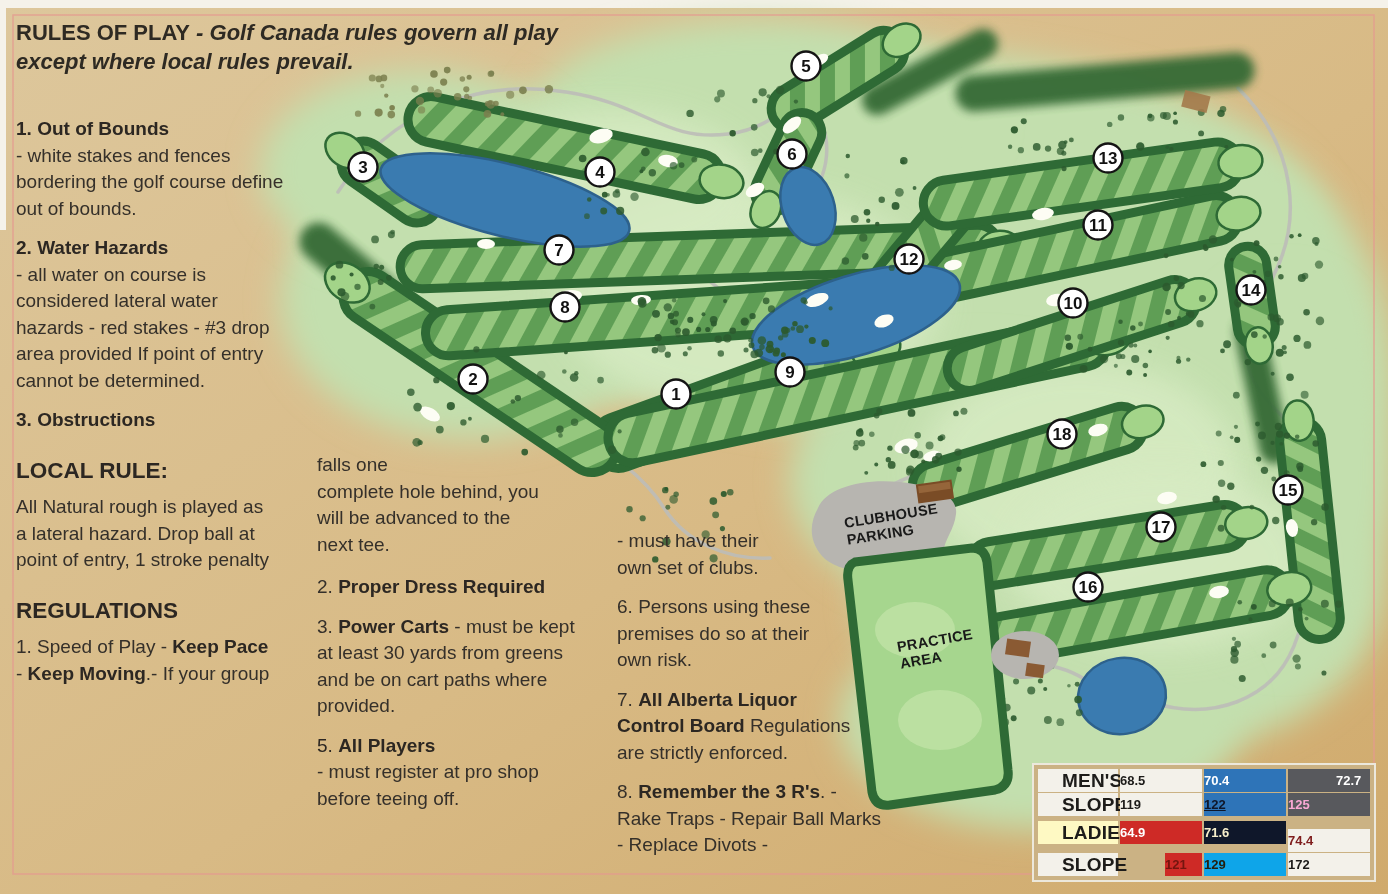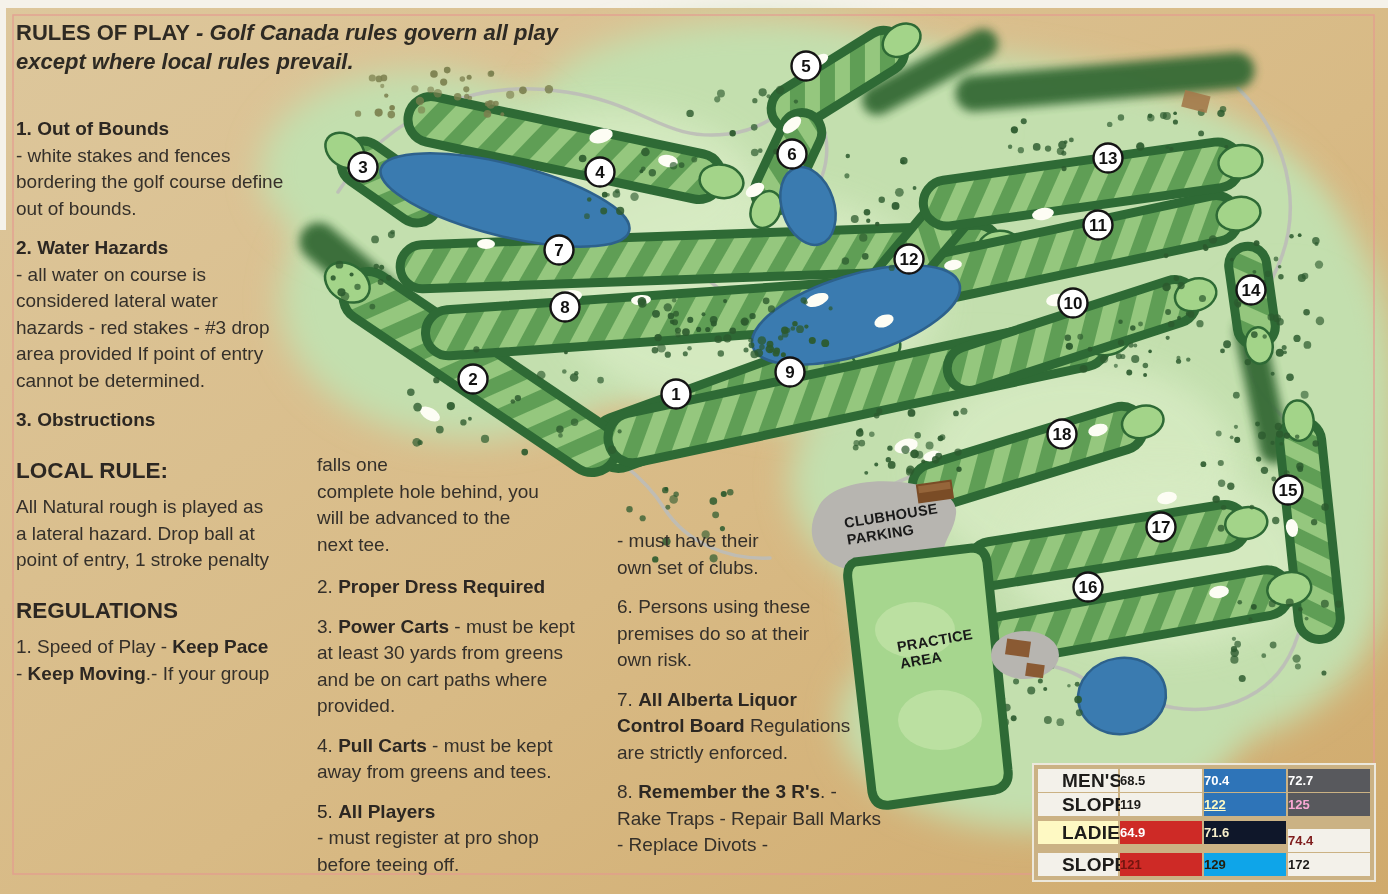--- a/index.html
+++ b/index.html
@@ -727,22 +727,20 @@
       <span class="blk">falls one
 complete hole behind, you
 will be advanced to the
 next tee.</span>
     </p>
   <p class="sec" style="margin-top:16px"><span class="body">2.</span> <b>Proper Dress Required</b></p>
   <p class="sec"><span class="body">3.</span> <b>Power Carts</b><span class="body"> - must be kept
 at least 30 yards from greens
 and be on cart paths where
 provided.</span></p>
-  <p class="sec"><span class="body">4.</span> <b>Pull Carts</b><span class="body"> - must be kept
-away from greens and tees.</span></p>
   <p class="sec">
       <span class="hline"><span style="font-weight:400">5.</span> <b>All Players</b></span>
       <span class="blk">- must register at pro shop
 before teeing off.</span>
     </p>
 </div>
 
 <div class="col" id="col3">
   <p class="sec">
       <span class="blk">- must have their
@@ -757,33 +755,33 @@
   <p class="sec"><span class="body">8.</span> <b class="body">Remember the 3 R's</b><span class="body">.  -
 Rake Traps - Repair Ball Marks
 - Replace Divots -</span></p>
 </div>
 
 <div id="ratings">
     <div class="rt-row">
       <div class="rt-cell rt-label" style="background: rgb(243, 241, 234); color: rgb(29, 28, 26);">MEN'S</div>
       <div class="rt-cell" style="background: rgb(243, 241, 234); color: rgb(29, 28, 26);">68.5</div>
       <div class="rt-cell" style="background: rgb(46, 116, 184); color: rgb(255, 255, 255);">70.4</div>
-      <div class="rt-cell" style="background: rgb(88, 89, 93); color: rgb(255, 255, 255);">72.7</div>
+      <div class="rt-cell" style="background: rgb(88, 89, 93); color: rgb(255, 255, 255); padding-left: 48px;">72.7</div>
     </div>
     <div class="rt-row rt-gap">
       <div class="rt-cell rt-label" style="background: rgb(243, 241, 234); color: rgb(29, 28, 26);">SLOPE</div>
       <div class="rt-cell" style="background: rgb(243, 241, 234); color: rgb(29, 28, 26);">119</div>
-      <div class="rt-cell" style="background: rgb(46, 116, 184); color: #fef9c3; text-decoration: underline;">122</div>
+      <div class="rt-cell" style="background: rgb(46, 116, 184); color: #0f172a; text-decoration: underline;">122</div>
       <div class="rt-cell" style="background: rgb(88, 89, 93); color: #f9a8d4;">125</div>
     </div>
     <div class="rt-row">
       <div class="rt-cell rt-label" style="background: #fef9c3; color: rgb(29, 28, 26);">LADIES’</div>
       <div class="rt-cell" style="background: rgb(206, 42, 38); color: rgb(255, 255, 255);">64.9</div>
       <div class="rt-cell" style="background: #0f172a; color: rgb(246, 238, 203);">71.6</div>
       <div class="rt-cell" style="background: rgb(243, 241, 234); color: #7f1d1d; margin-top: 8px;">74.4</div>
     </div>
     <div class="rt-row">
       <div class="rt-cell rt-label" style="background: rgb(243, 241, 234); color: rgb(29, 28, 26);">SLOPE</div>
-      <div class="rt-cell" style="background: rgb(206, 42, 38); color: rgb(116, 21, 15);">121</div>
+      <div class="rt-cell" style="background: rgb(206, 42, 38); color: rgb(116, 21, 15); margin-left: 45px;">121</div>
       <div class="rt-cell" style="background: #0ea5e9; color: rgb(36, 32, 15);">129</div>
       <div class="rt-cell" style="background: rgb(243, 241, 234); color: rgb(29, 28, 26);">172</div>
     </div>
   </div>
 
 </body></html>

